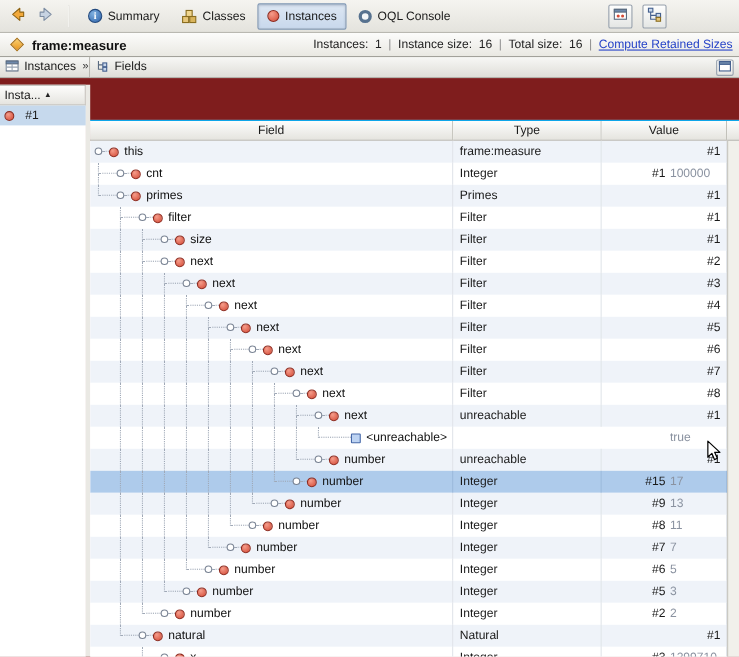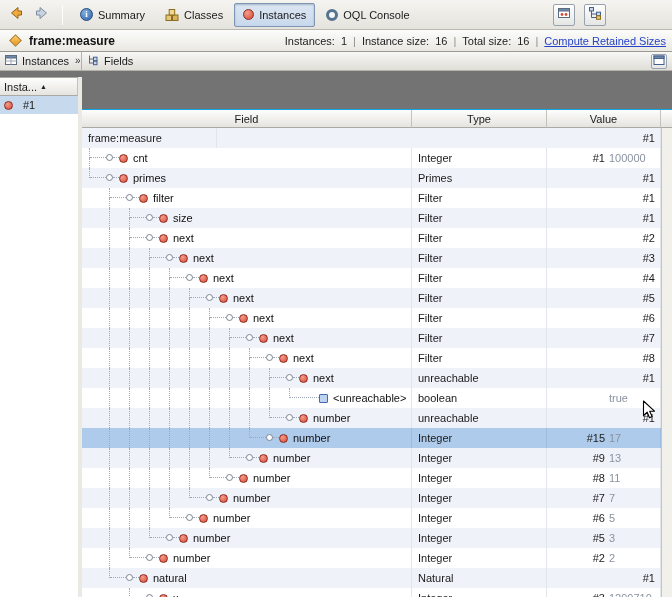--- a/index.html
+++ b/index.html
@@ -30,21 +30,21 @@
 
   
   .pheaders{height:19px;flex:none;display:flex;}
   .phead{background:linear-gradient(#F7F7F5,#DFDED8);border-bottom:1px solid #B3B2AB;display:flex;align-items:center;padding:0 5px;gap:5px;color:#1a1a1a;}
   .phead.left{width:82px;border-right:1px solid #B3B2AB;}
   .phead.right{flex:1;}
   .chev{color:#333;font-size:10px;background:none;border:none;padding:0 1px;line-height:1;}
   .winbtn{margin-left:auto;width:16px;height:15px;border:1px solid #98A2AE;border-radius:2px;background:linear-gradient(#FDFDFD,#E6E6E2);display:flex;align-items:center;justify-content:center;padding:0;}
 
   
-  .content{flex:1;min-height:0;display:flex;padding-top:6px;background:#737373;}
+  .content{flex:1;min-height:0;display:flex;padding-top:6px;background:#7f1d1d;}
   .lpanel{width:78px;flex:none;background:#fff;border-top:1px solid #A9A8A1;display:flex;flex-direction:column;}
   .splitter{width:4px;flex:none;background:#EAE9E4;cursor:col-resize;}
   .mpanel{flex:1;min-width:0;border-top:1px solid #0ea5e9;background:#fff;display:flex;flex-direction:column;margin-top:32px;}
 
   .colhead{height:18px;flex:none;display:flex;}
   .ch{background:linear-gradient(#FDFDFC,#E5E4DF);border-right:1px solid #C2C1BA;border-bottom:1px solid #ABAAA3;display:flex;align-items:center;justify-content:center;color:#1a1a1a;}
   .ch.lh{flex:1;justify-content:flex-start;padding:0 4px;gap:3px;}
   .sort{font-size:7px;color:#222;}
   .ch.f{width:330px;flex:none;}
   .ch.t{width:135px;flex:none;}
@@ -213,20 +213,27 @@
     <div class="mpanel">
       <div class="colhead">
         <div class="ch f">Field</div>
         <div class="ch t">Type</div>
         <div class="ch v">Value</div>
         <div class="ch corner"></div>
       </div>
       <div class="mbody">
         <div class="tree">
             <div class="trow even">
+              <div class="cell f">
+                <div class="fc-in" style="padding-left: 4px;">
+                  <span class="handle has"></span>
+                  <span class="nicon instance"></span>
+                  <span class="flabel">this</span>
+                </div>
+              </div>
               <div class="cell t">frame:measure</div>
               <div class="cell v">
                 <span class="ref">#1</span>
               </div>
             </div>
             <div class="trow odd">
               <div class="cell f">
                 <i class="guide half" style="left: 7px;"></i>
                 <i class="guide lower" style="left: 7px;"></i>
                 <i class="hg" style="left: 8px; width: 16px;"></i>
@@ -466,21 +473,20 @@
                 <i class="guide full" style="left: 167px;"></i>
                 <i class="guide full" style="left: 187px;"></i>
                 <i class="guide half" style="left: 207px;"></i>
                 <i class="hg" style="left: 208px; width: 29px;"></i>
                 <div class="fc-in" style="padding-left: 224px;">
                   <span class="handle"></span>
                   <span class="nicon boolean"></span>
                   <span class="flabel">&lt;unreachable&gt;</span>
                 </div>
               </div>
-              <div class="cell t">boolean</div>
               <div class="cell v">
                 <span class="vval">true</span>
               </div>
             </div>
             <div class="trow even">
               <div class="cell f">
                 <i class="guide full" style="left: 27px;"></i>
                 <i class="guide full" style="left: 47px;"></i>
                 <i class="guide full" style="left: 67px;"></i>
                 <i class="guide full" style="left: 87px;"></i>

